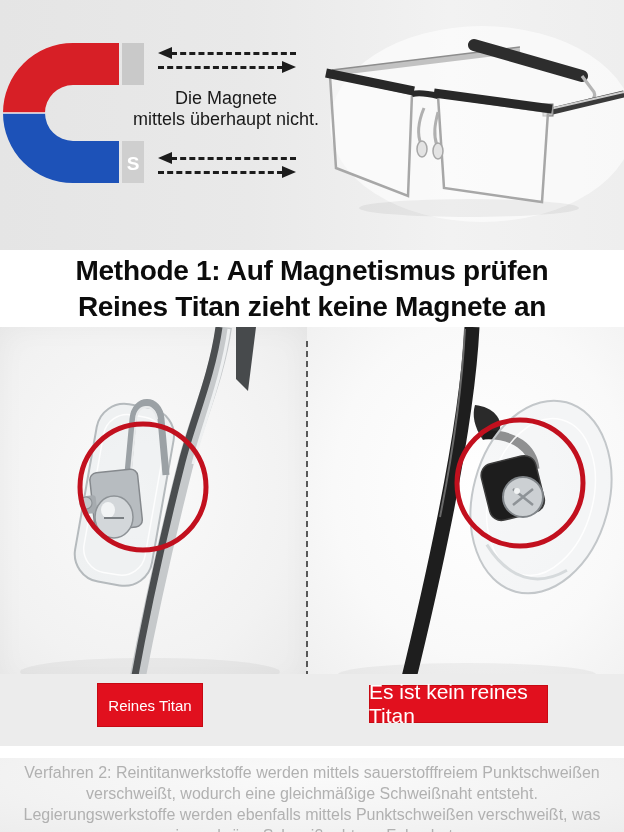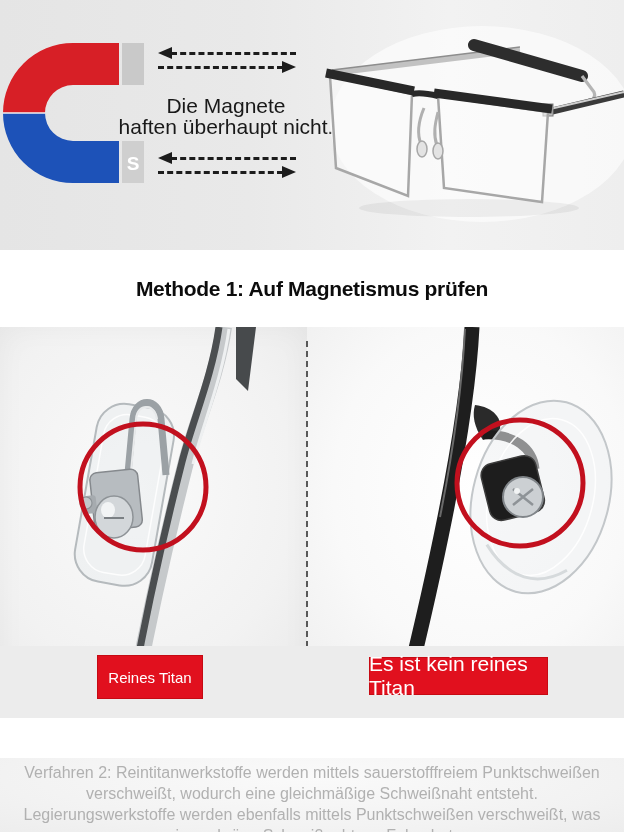--- a/index.html
+++ b/index.html
@@ -15,51 +15,51 @@
   }
   .magnet-svg{position:absolute;left:3px;top:43px;}
   .arrow{position:absolute;width:138px;height:12px;}
   .arrow .shaft{position:absolute;top:4px;height:0;border-top:3px dashed #1c1c1c;}
   .arrow.dir-left .shaft{left:13px;right:0;}
   .arrow.dir-right .shaft{left:0;right:13px;}
   .arrow .head{position:absolute;width:0;height:0;top:-1px;}
   .arrow.dir-left .head{left:0;border-right:14px solid #1c1c1c;border-top:6px solid transparent;border-bottom:6px solid transparent;}
   .arrow.dir-right .head{right:0;border-left:14px solid #1c1c1c;border-top:6px solid transparent;border-bottom:6px solid transparent;}
   .magnet-caption{
-    position:absolute;left:106px;top:95px;width:240px;
-    text-align:center;font-size:21px;line-height:21px;color:#191919;
+    position:absolute;left:106px;top:88px;width:240px;
+    text-align:center;font-size:18px;line-height:21px;color:#191919;
   }
   .glasses-svg{position:absolute;right:0;top:16px;}
   
   .heading-band{
     position:absolute;left:0;top:250px;width:624px;height:77px;background:#ffffff;
     display:flex;flex-direction:column;justify-content:center;align-items:center;
   }
   .heading-line{
-    font-size:21px;font-weight:bold;color:#0c0c0c;line-height:36px;
+    font-size:28px;font-weight:bold;color:#0c0c0c;line-height:36px;
     letter-spacing:-0.3px;white-space:nowrap;
   }
   
   .photos{position:absolute;left:0;top:327px;width:624px;height:359px;}
   .panel{position:absolute;top:0;height:359px;overflow:hidden;}
   .panel.left{
     left:0;width:307px;
     background:radial-gradient(ellipse at 45% 45%,#fafafa 0%,#f2f2f2 65%,#eaeaea 100%);
     box-shadow:inset 0 0 30px rgba(0,0,0,0.04);
   }
   .panel.right{
     left:307px;width:317px;
     background:radial-gradient(ellipse at 55% 45%,#ffffff 0%,#f9f9f9 60%,#efefef 100%);
   }
   .photo-divider{
     position:absolute;left:306px;top:14px;height:336px;width:0;
     border-left:2px dashed #3f3f3f;opacity:.85;
   }
   
-  .labels-row{position:absolute;left:0;top:646px;width:624px;height:72px;background:#ececec;}
+  .labels-row{position:absolute;left:0;top:674px;width:624px;height:72px;background:#ececec;}
   .result-label{
     position:absolute;display:flex;align-items:center;justify-content:center;
     background:var(--label-red,#e1101e);color:#ffffff;
     box-shadow:inset 0 0 0 1px rgba(150,0,0,.35);
   }
   .result-label.pure{left:97px;top:9px;width:106px;height:44px;font-size:15px;}
   .result-label.fake{left:369px;top:11px;width:179px;height:38px;font-size:21px;}
   
   .footer{
     position:absolute;left:0;top:758px;width:624px;height:74px;
@@ -98,21 +98,21 @@
         <span class="head"></span>
         <span class="shaft"></span>
       </div>
     <div class="arrow dir-right" style="left:158px;top:167px;">
         <span class="head"></span>
         <span class="shaft"></span>
       </div>
 
     <div class="magnet-caption">
       <div>Die Magnete</div>
-      <div>haften überhaupt nicht.</div>
+      <div>mittels überhaupt nicht.</div>
     </div>
 
     <svg class="glasses-svg" width="300" height="208" viewBox="0 0 300 208">
       <ellipse cx="158" cy="108" rx="152" ry="98" fill="#ffffff" opacity="0.6"></ellipse>
       <ellipse cx="145" cy="192" rx="110" ry="9" fill="#000000" opacity="0.05"></ellipse>
 
       <line x1="8" y1="57" x2="196" y2="34" stroke="#c2c2c2" stroke-width="6"></line>
       <line x1="8" y1="54" x2="196" y2="31" stroke="#8d8d8d" stroke-width="1.6"></line>
       <line x1="150" y1="29" x2="258" y2="60" stroke="#2d2d2d" stroke-width="12" stroke-linecap="round"></line>
       <path d="M258,60 L270,76 C272,81 269,85 264,84" stroke="#b5b5b5" stroke-width="3.2" fill="none"></path>
@@ -130,20 +130,21 @@
       <path d="M88,78 C96,76 106,78 114,80" stroke="#282828" stroke-width="6" fill="none"></path>
       <path d="M100,92 C95,104 92,116 97,128" stroke="#b0b0b0" stroke-width="3" fill="none"></path>
       <path d="M114,96 C111,108 109,118 113,130" stroke="#b0b0b0" stroke-width="3" fill="none"></path>
       <ellipse cx="98" cy="133" rx="5" ry="8" fill="#e3e3e3" stroke="#a7a7a7" stroke-width="1.5"></ellipse>
       <ellipse cx="114" cy="135" rx="5" ry="8" fill="#e3e3e3" stroke="#a7a7a7" stroke-width="1.5"></ellipse>
     </svg>
   </section>
 
   <section class="heading-band">
     <div class="heading-line">Methode 1: Auf Magnetismus prüfen</div>
+    <div class="heading-line">Reines Titan zieht keine Magnete an</div>
   </section>
 
   <section class="photos">
 
     <div class="panel left">
       <svg width="307" height="359" viewBox="0 0 307 359">
         <ellipse cx="150" cy="345" rx="130" ry="14" fill="rgba(100,100,100,0.08)"></ellipse>
 
         <path d="M224,0 C217,50 196,95 186,135 C172,190 154,265 136,359" stroke="#c6c9cb" stroke-width="16" fill="none"></path>
         <path d="M219,0 C212,50 192,95 182,135 C168,190 150,265 133,359" stroke="#4b4e50" stroke-width="7" fill="none"></path>

